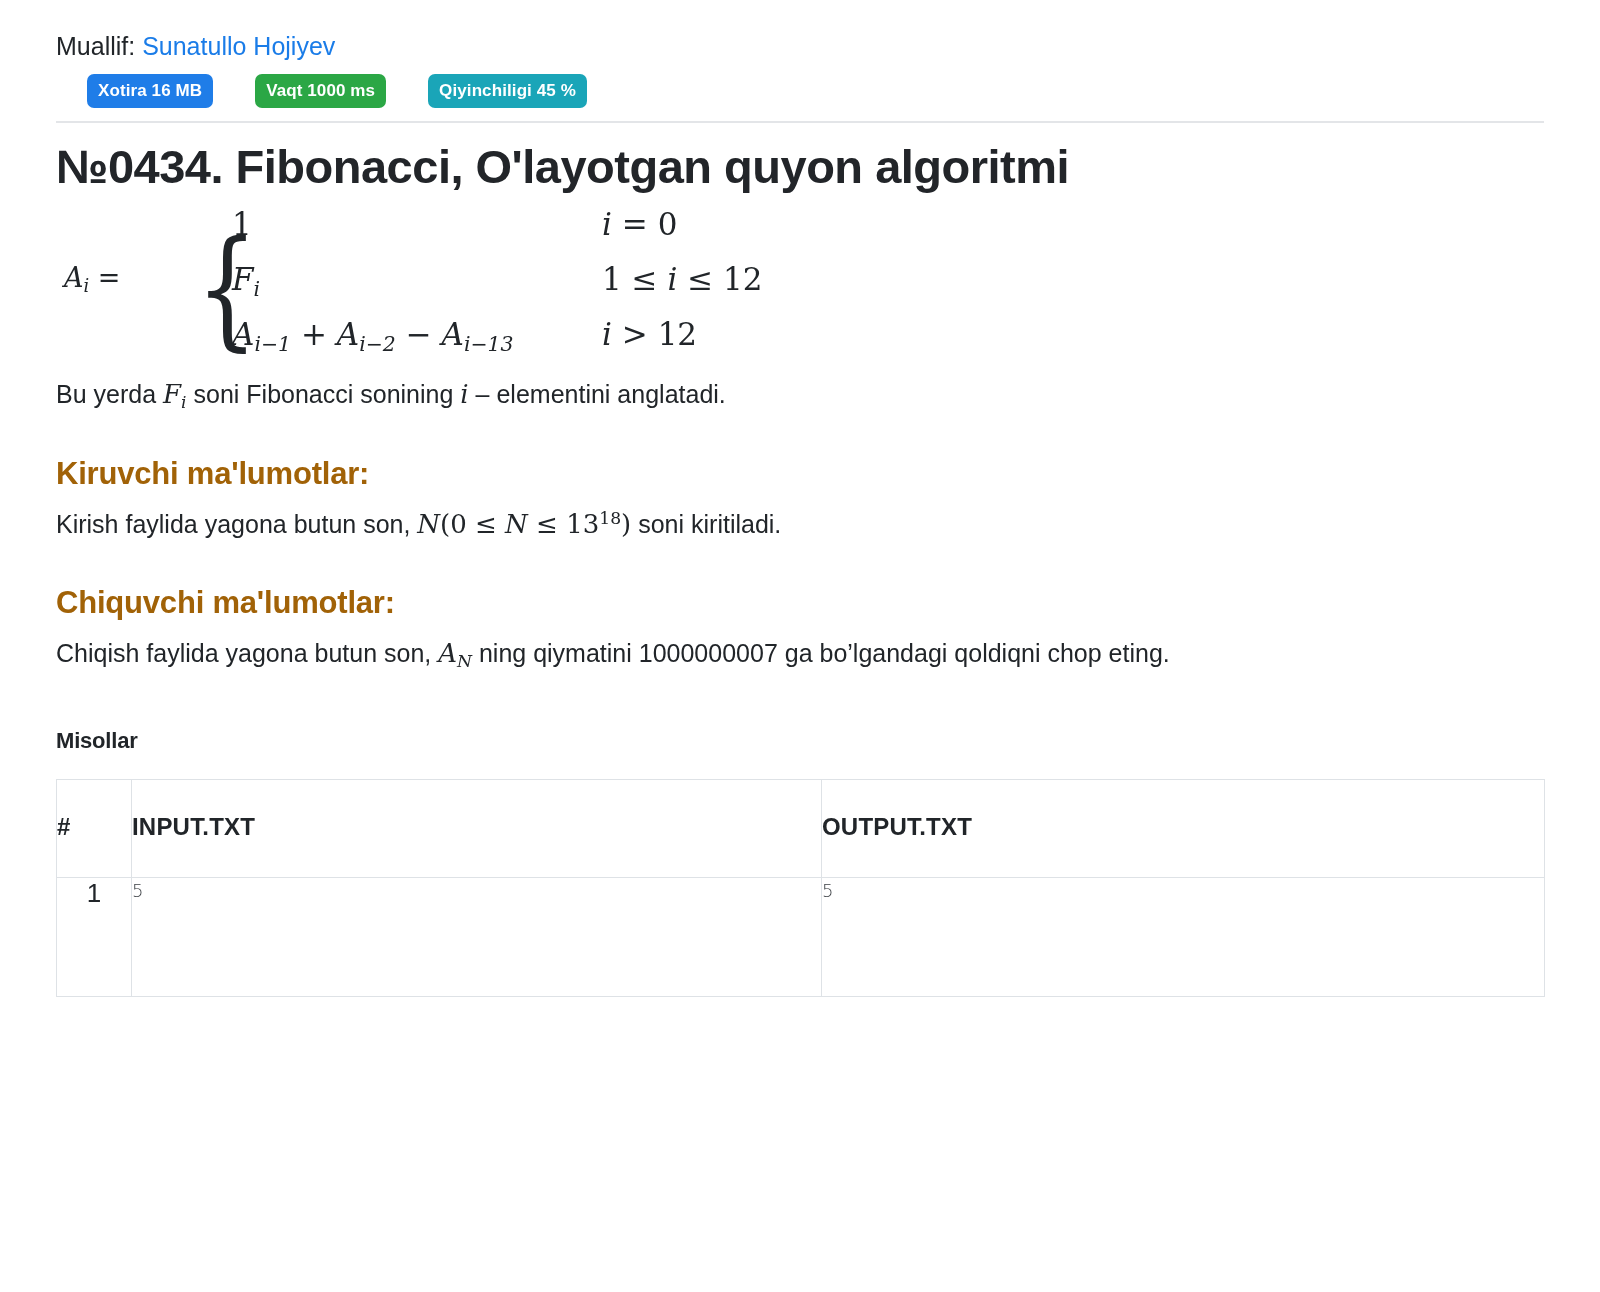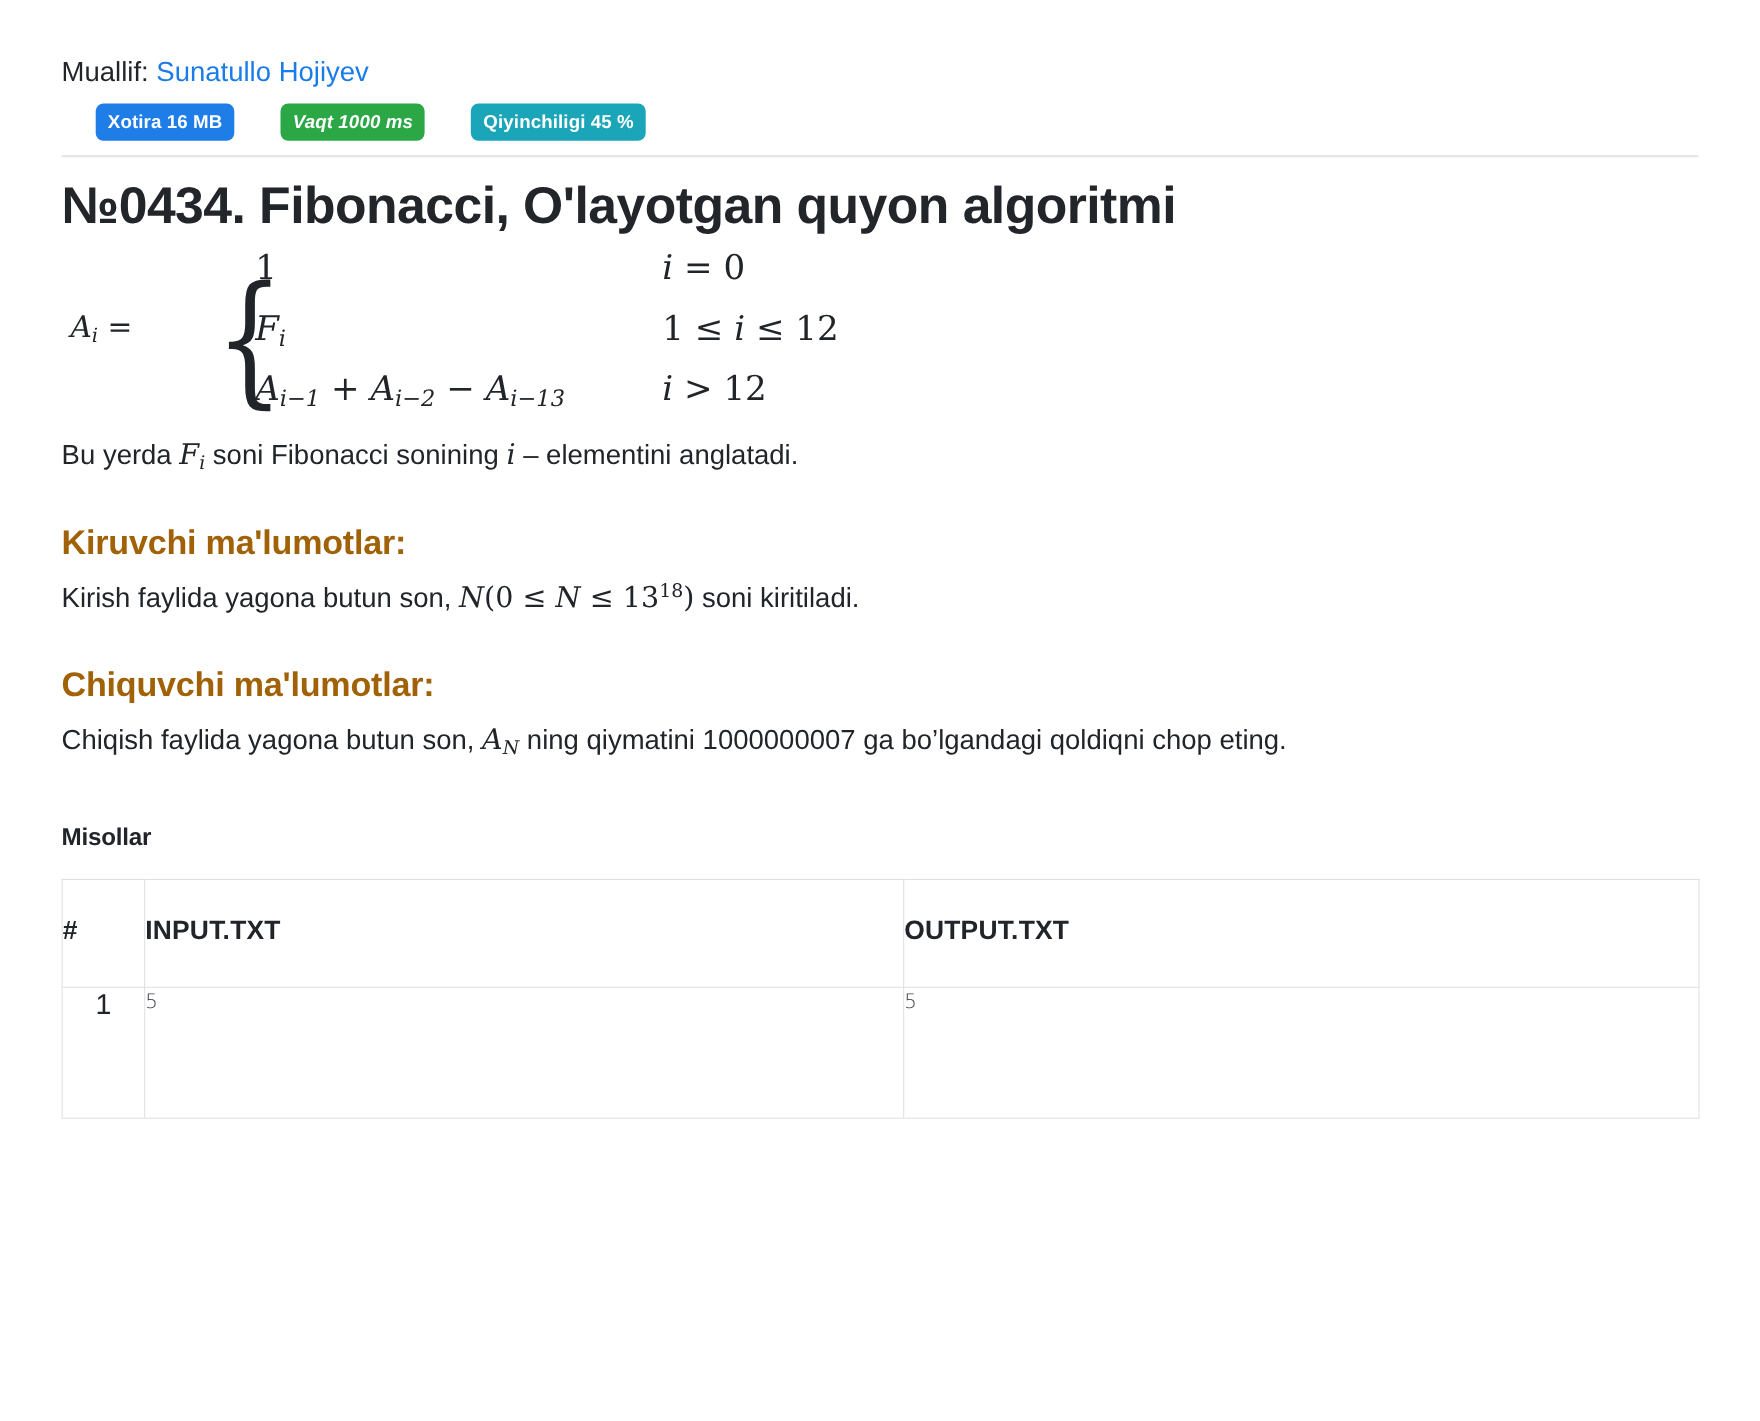--- a/index.html
+++ b/index.html
@@ -11,21 +11,21 @@
     width: 1600px;
     height: 1292px;
     font-family: "Liberation Sans", sans-serif;
     color: #212529;
     -webkit-font-smoothing: antialiased;
     overflow: hidden;
   }
   .page {
     box-sizing: border-box;
     width: 1600px;
-    padding: 50px 56px 0 56px;
+    padding: 30px 56px 0 56px;
   }
 
   
   .author-line {
     font-size: 25px;
     line-height: 1.35;
     color: #212529;
     margin: 0 0 10px 0;
     white-space: nowrap;
   }
@@ -48,21 +48,21 @@
     font-size: 17px;
     font-weight: bold;
     line-height: 1;
     padding: 8px 11px 9px 11px;
     border-radius: 7px;
     white-space: nowrap;
     letter-spacing: 0.1px;
     margin-left: 31px;
   }
   .badge-memory { background: #1f7de8; }
-  .badge-time   { background: #2ba745; font-style: italic; }
+  .badge-time   { background: #2ba745; }
   .badge-diff   { background: #1aa5b8; text-align: right; }
 
   hr.divider {
     border: 0;
     border-top: 2px solid #e3e5e8;
     margin: 0 0 0 0;
     width: 1488px;
   }
 
   

